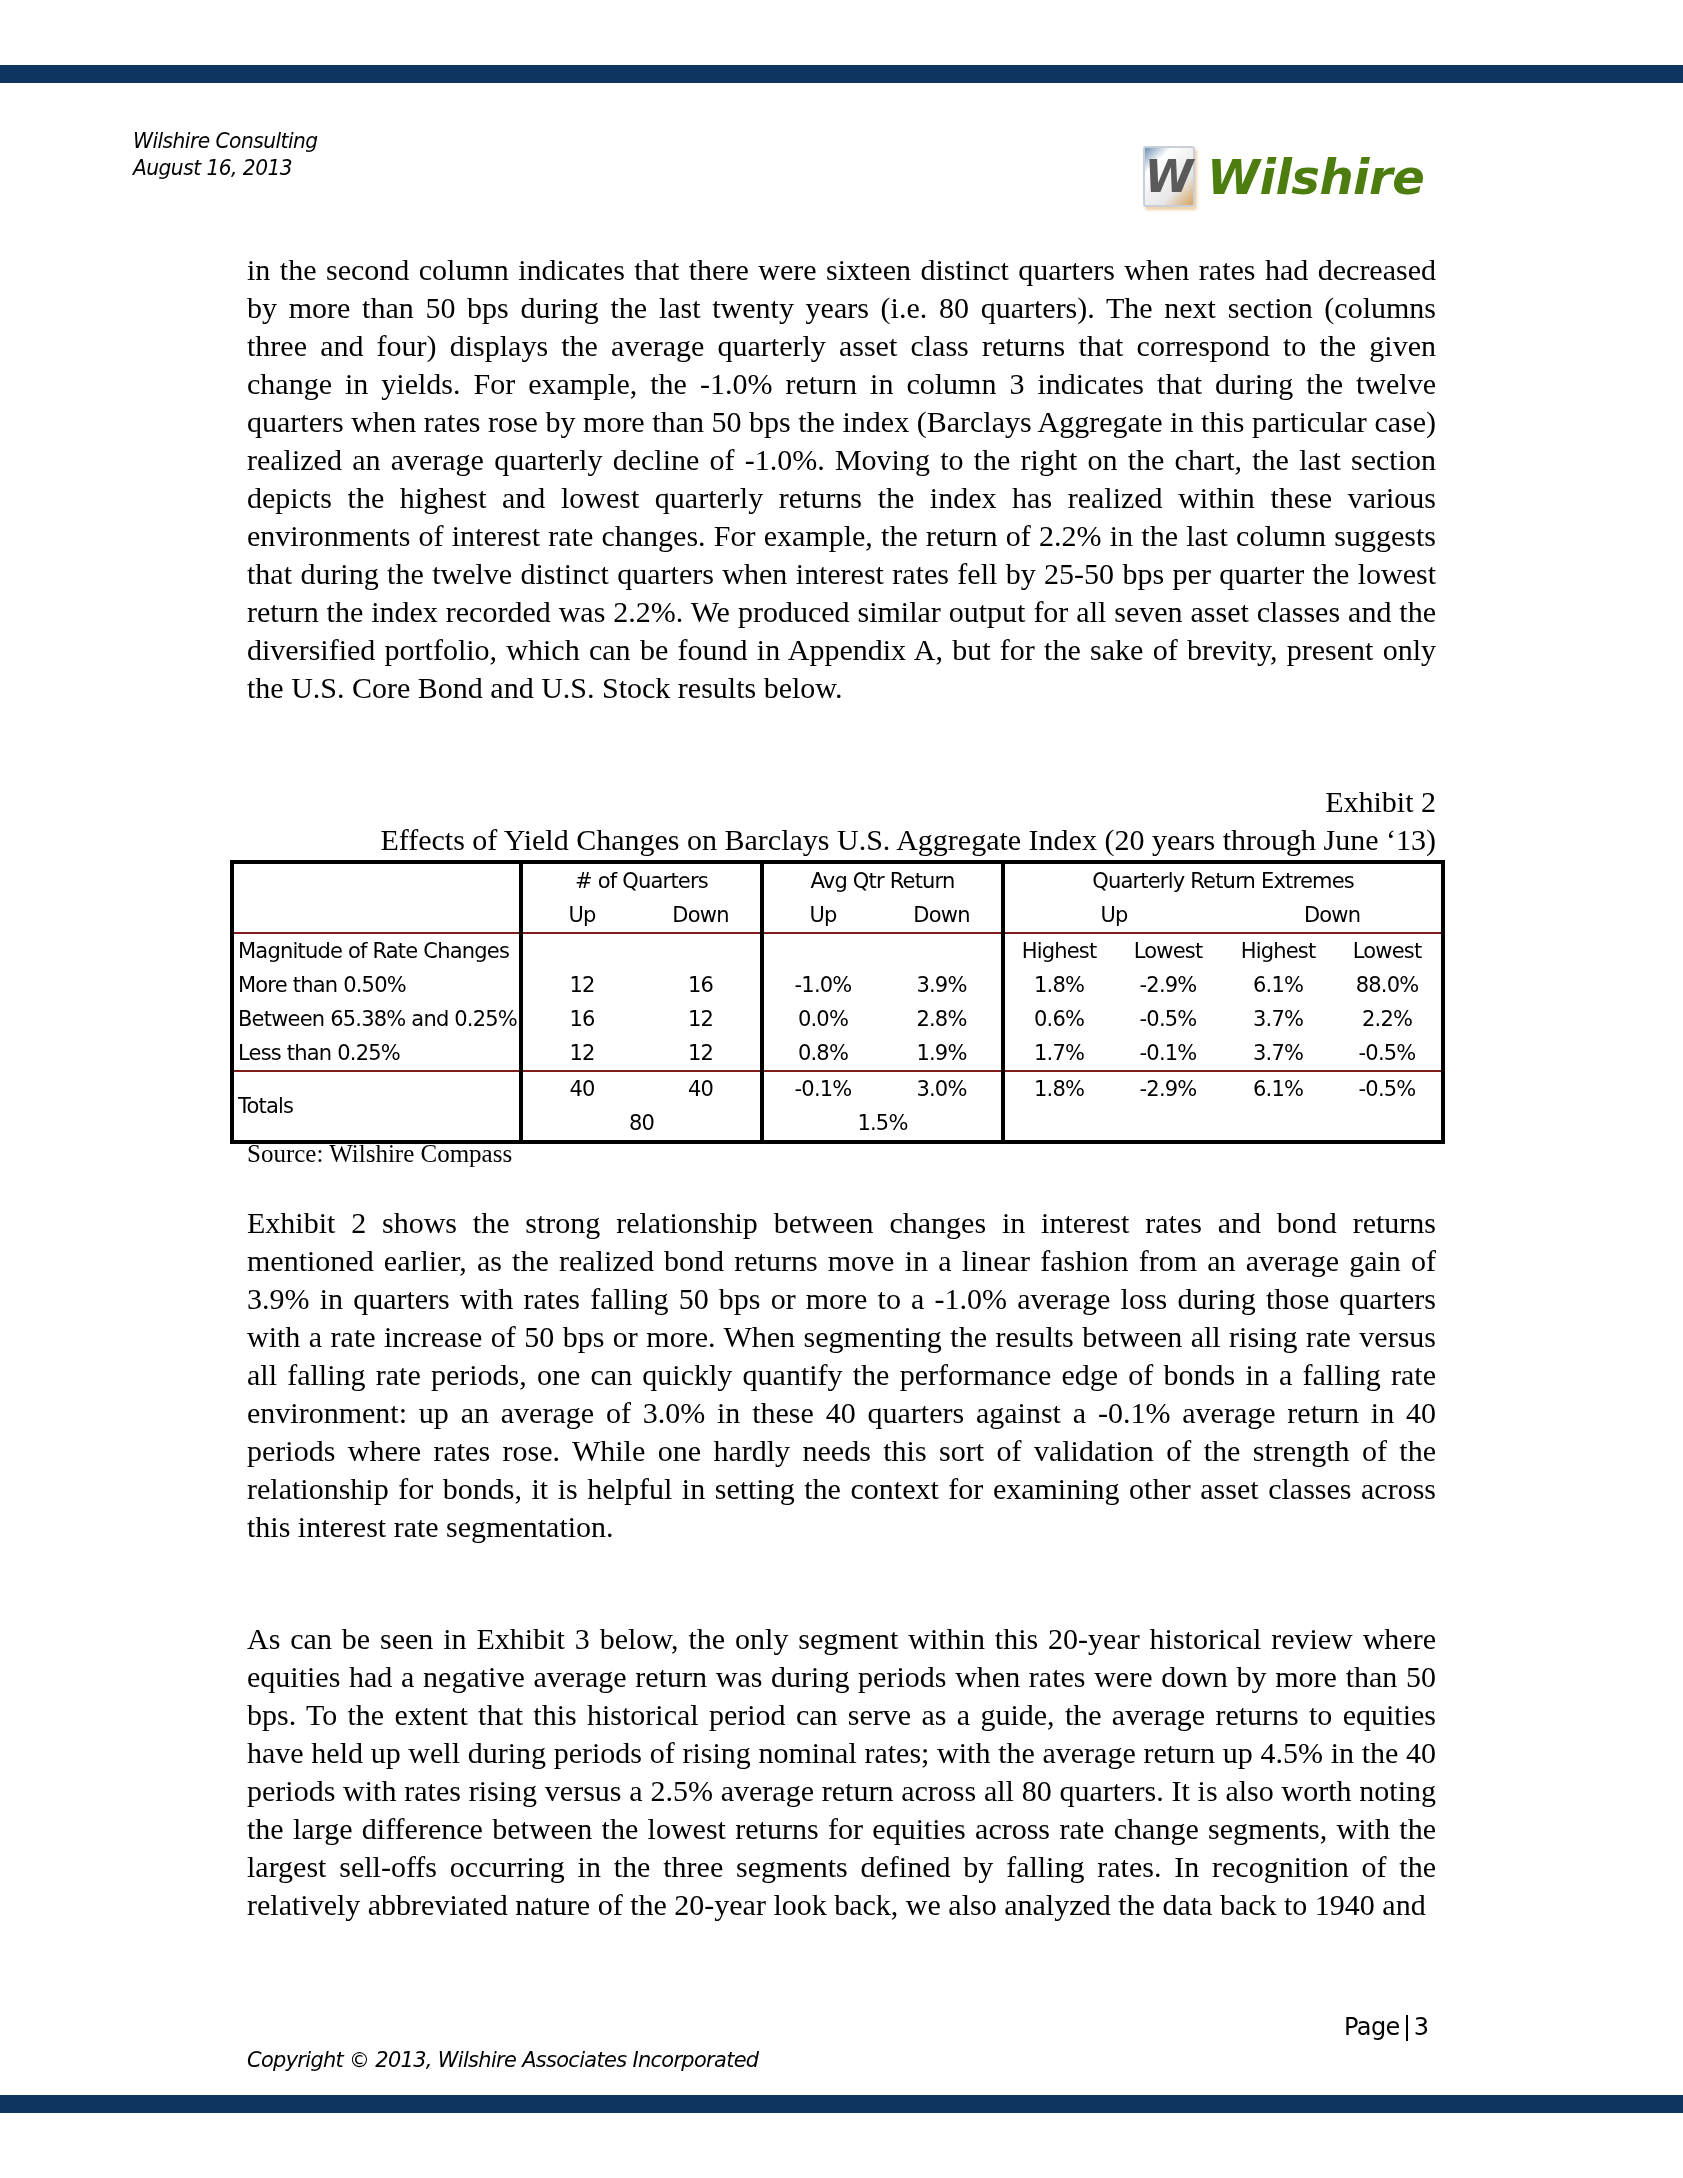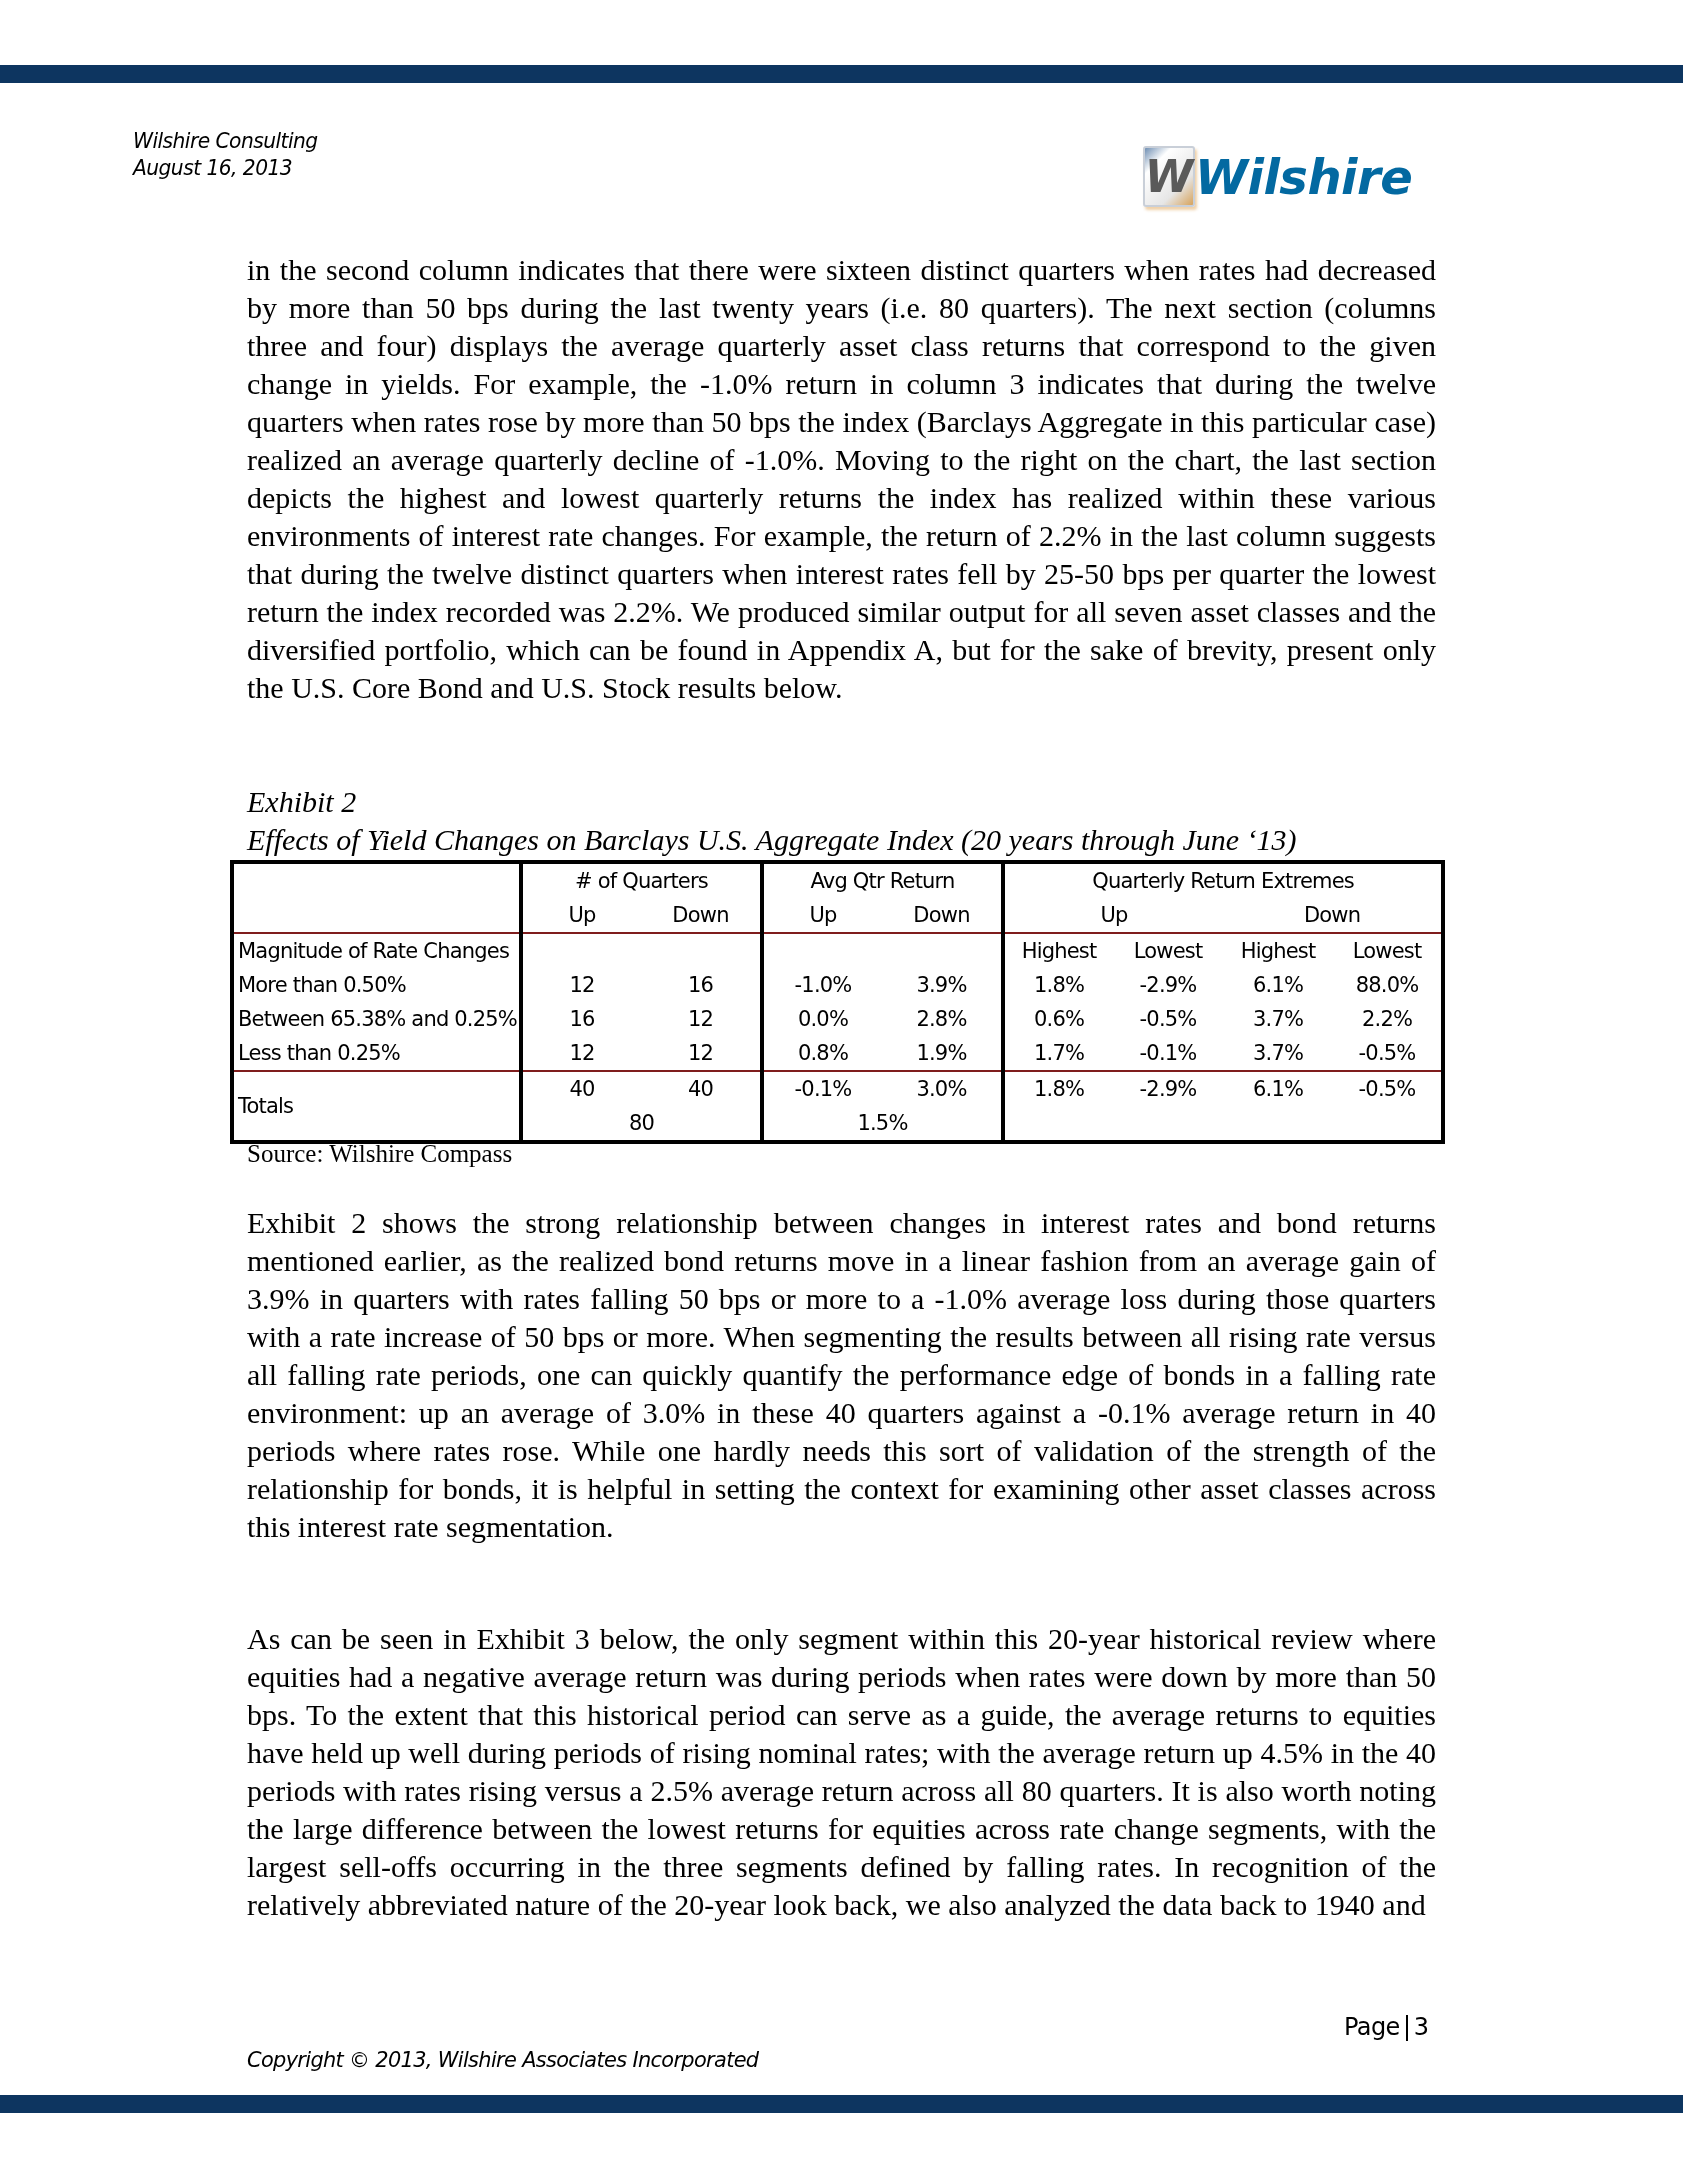--- a/index.html
+++ b/index.html
@@ -4,26 +4,26 @@
 <style>
   html, body { margin:0; padding:0; background:#ffffff; }
   body { width:1683px; height:2178px; position:relative; overflow:hidden; color:#000; }
   .band { position:absolute; left:0; width:1683px; height:18px; background:#0d3560; }
   .band.top { top:65px; }
   .band.bottom { top:2095px; }
   .hdr { position:absolute; left:133px; top:127px; font-family:"DejaVu Sans", sans-serif; font-style:italic; font-size:22px; line-height:27px; letter-spacing:-0.6px; transform:scaleX(0.92); transform-origin:left top; }
   .logo { position:absolute; left:1143px; top:137px; height:79px; display:flex; align-items:center; }
   .logo-box { width:48px; height:57px; border:2px solid #c9cfd8; border-radius:3px; background:linear-gradient(135deg,#6f8fb3 0%, #ffffff 25%, #e6e6e6 70%, #d7a35c 100%); display:flex; align-items:center; justify-content:center; box-shadow:2px 3px 3px rgba(220,150,60,0.45); }
   .logo-w { font-family:"DejaVu Sans", sans-serif; font-weight:bold; font-style:italic; font-size:44px; color:#5a5a5a; }
-  .logo-text { font-family:"DejaVu Sans", sans-serif; font-weight:bold; font-style:italic; font-size:48px; color:#0369a1; letter-spacing:-0.5px; }
+  .logo-text { margin-left:12px; font-family:"DejaVu Sans", sans-serif; font-weight:bold; font-style:italic; font-size:48px; color:#4d7c0f; letter-spacing:-0.5px; }
   .body-text { position:absolute; left:247px; width:1189px; font-family:"Liberation Serif", serif; font-size:30px; line-height:38px; text-align:justify; }
   .p1 { top:251px; }
   .p2 { top:1204px; }
   .p3 { top:1620px; }
-  .exhibit-title { position:absolute; left:247px; width:1189px; text-align:left; font-family:"Liberation Serif", serif; font-size:30px; line-height:38px;font-style:italic; }
+  .exhibit-title { position:absolute; left:247px; width:1189px; text-align:right; font-family:"Liberation Serif", serif; font-size:30px; line-height:38px; }
   .ex-num { top:783px; }
   .ex-sub { top:821px; }
   table.ex { position:absolute; left:230px; top:860px; width:1190px; border-collapse:collapse; font-family:"DejaVu Sans", sans-serif; font-size:21px; table-layout:fixed; }
   table.ex td { padding:0; height:34px; line-height:34px; text-align:center; white-space:nowrap; letter-spacing:-0.8px; }
   table.ex td.lbl { text-align:left; padding-left:4px; }
   .outer { border:4px solid #000; }
   .bl { border-left:4px solid #000; }
   .bt { border-top:2px solid #7f1d1d; }
   .source { position:absolute; left:247px; top:1137px; font-family:"Liberation Serif", serif; font-size:25px; line-height:34px;text-align:right; }
   .page-num { position:absolute; left:1344px; top:2013px; font-family:"DejaVu Sans", sans-serif; font-size:24px; letter-spacing:-0.6px; }

